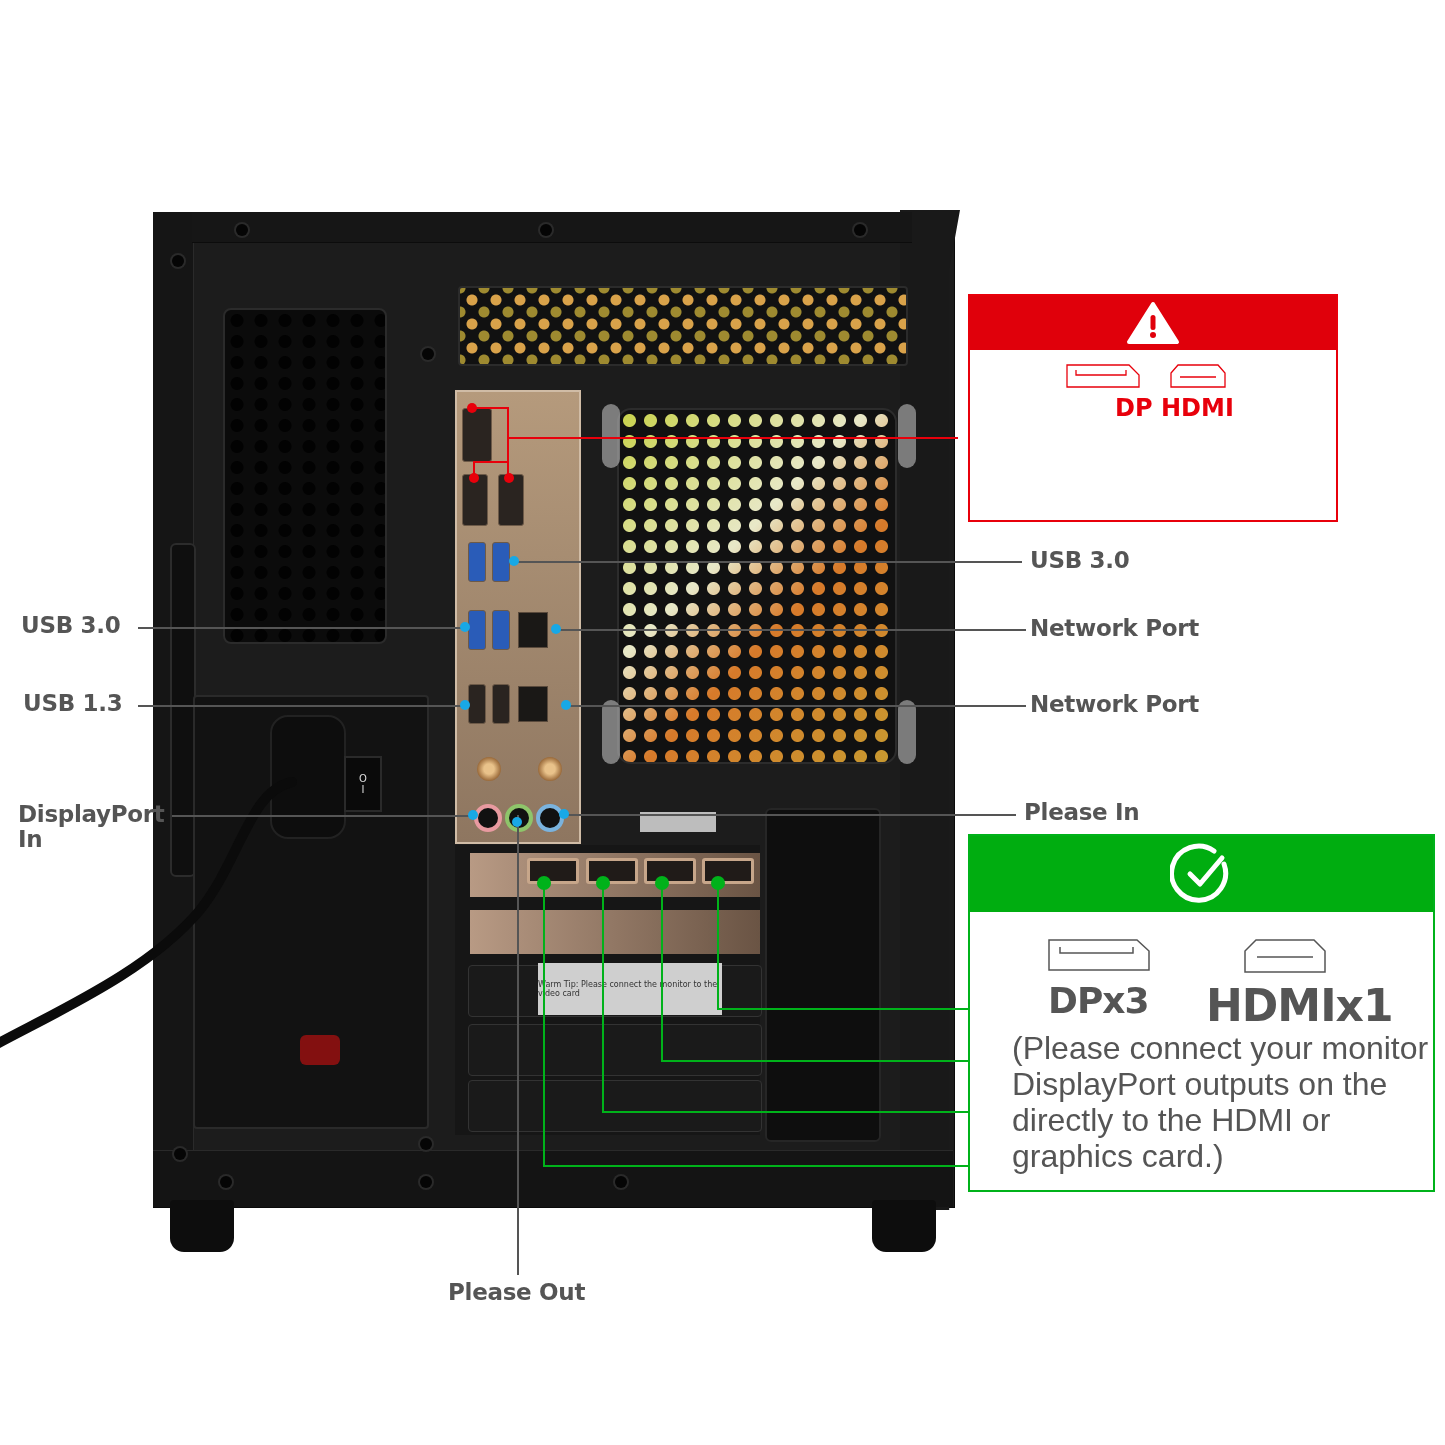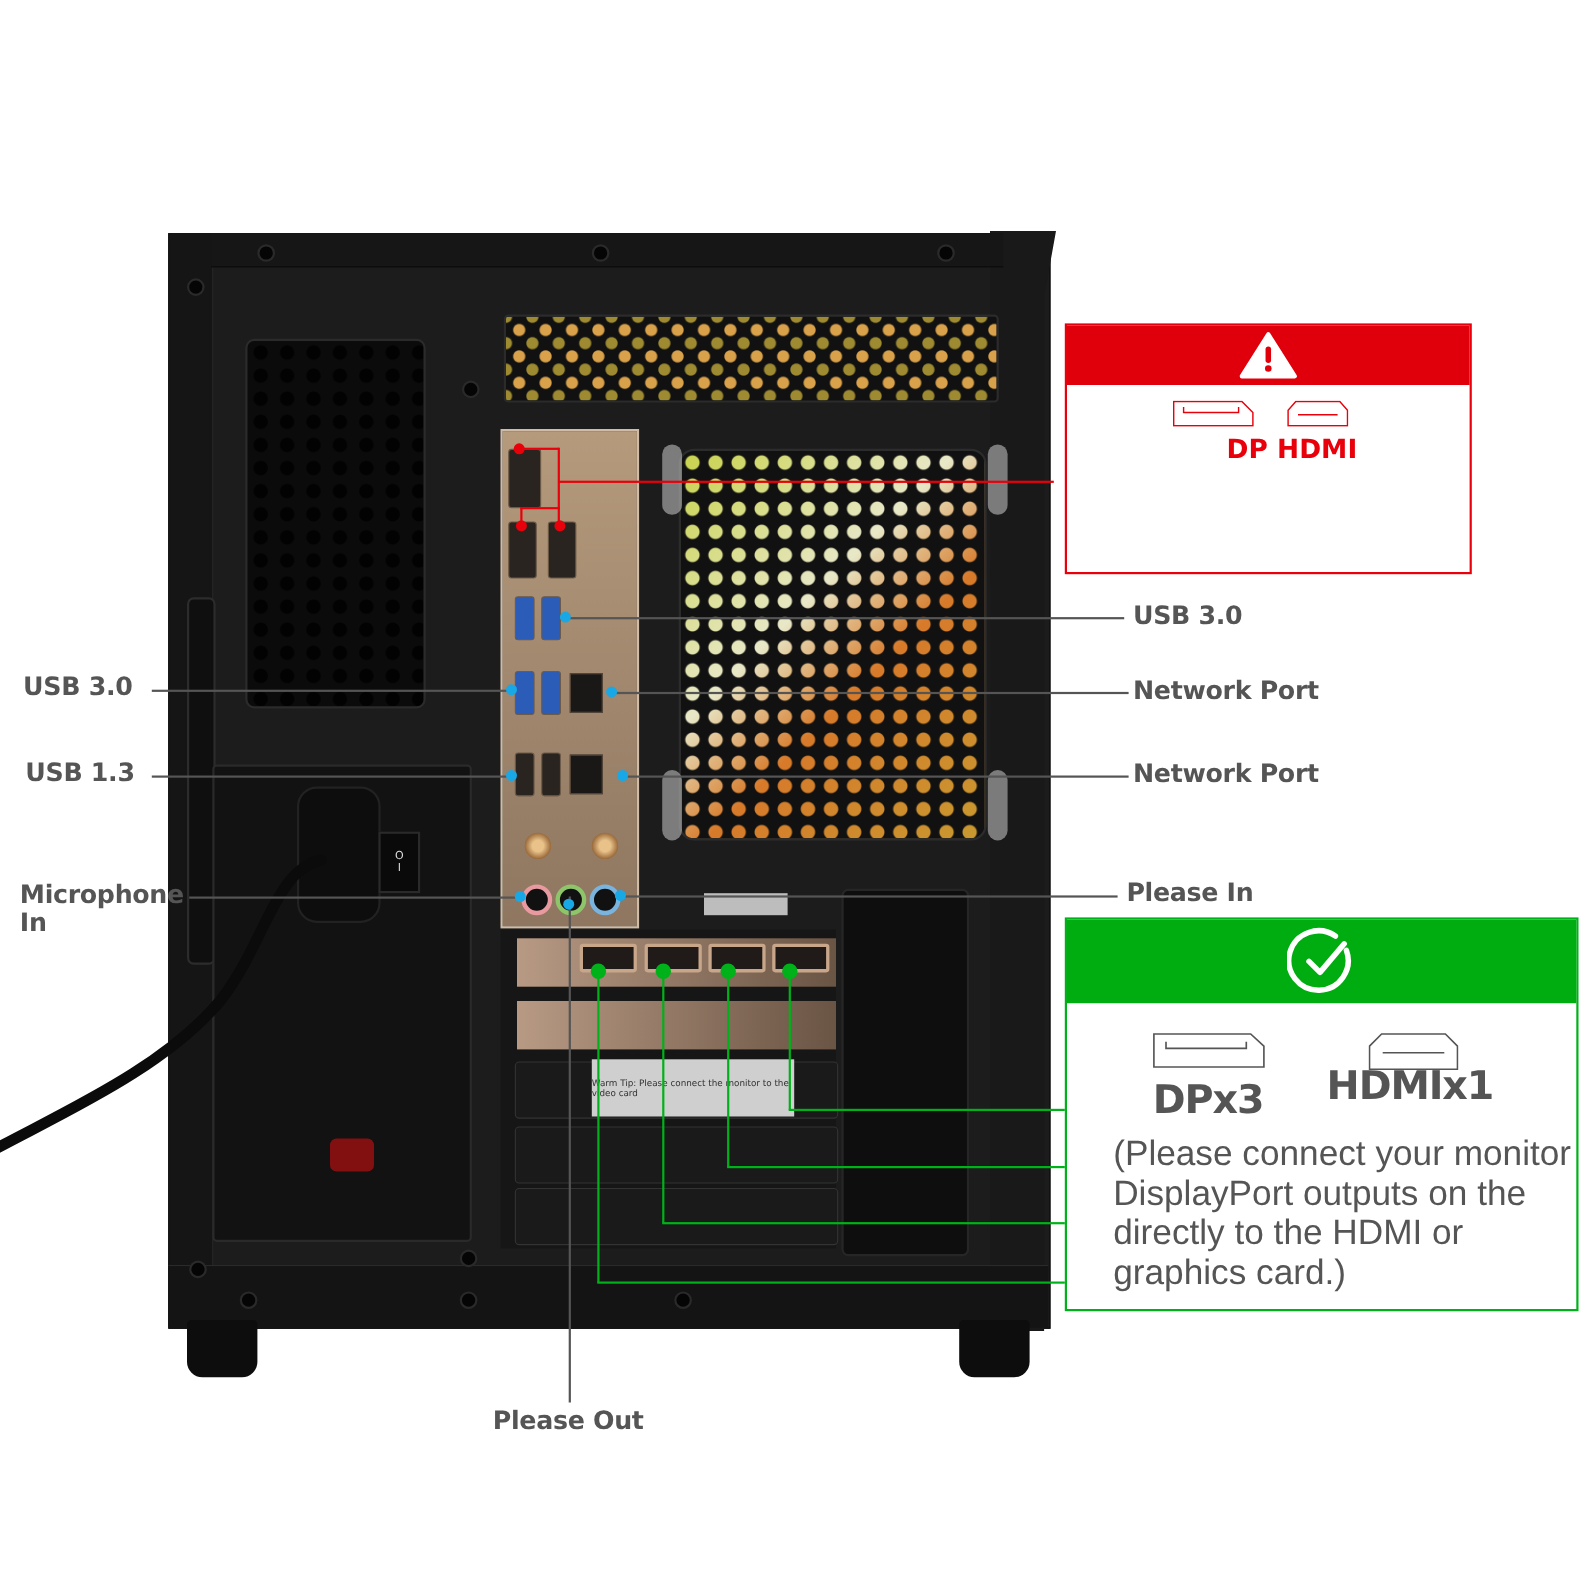--- a/index.html
+++ b/index.html
@@ -170,21 +170,21 @@
 <div class="abs line-green" style="left:717px;top:883px;width:2px;height:126px"></div>
 <div class="abs line-green" style="left:717px;top:1008px;width:252px;height:2px"></div>
 <div class="abs dot-green" style="left:537px;top:876px"></div>
 <div class="abs dot-green" style="left:596px;top:876px"></div>
 <div class="abs dot-green" style="left:655px;top:876px"></div>
 <div class="abs dot-green" style="left:711px;top:876px"></div>
 
 <div class="abs label" style="left:21px;top:612px;">USB 3.0</div>
 <div class="abs label" style="left:23px;top:690px;">USB 1.3</div>
 <div class="abs label" style="left:18px;top:802px;line-height:25px;">
-  <div>Microphone</div>
+  <div>DisplayPort</div>
   <div>In</div>
 </div>
 <div class="abs label" style="left:1030px;top:547px;">USB 3.0</div>
 <div class="abs label" style="left:1030px;top:615px;">Network Port</div>
 <div class="abs label" style="left:1030px;top:691px;">Network Port</div>
 <div class="abs label" style="left:1024px;top:799px;">Please In</div>
 <div class="abs label" style="left:448px;top:1279px;">Please Out</div>
 
 <div class="abs red-box">
   <div class="abs red-head">
@@ -215,20 +215,20 @@
   </div>
   <svg class="conn-icon" style="left:78px;top:103px" width="102" height="32" viewBox="0 0 102 32">
     <path d="M1 1 H89 L101 12 V31 H1 Z" fill="none" stroke="#555" stroke-width="1.5"></path>
     <path d="M12 8 V14 H85 V8" fill="none" stroke="#555" stroke-width="1.5"></path>
   </svg>
   <svg class="conn-icon" style="left:274px;top:103px" width="82" height="34" viewBox="0 0 82 34">
     <path d="M12 1 H70 L81 12 V33 H1 V12 Z" fill="none" stroke="#555" stroke-width="1.5"></path>
     <line x1="13" y1="18" x2="69" y2="18" stroke="#555" stroke-width="1.5"></line>
   </svg>
   <div class="abs" style="left:78px;top:144px;font-size:36px;font-weight:bold;color:#555;letter-spacing:-1px;">DPx3</div>
-  <div class="abs" style="left:236px;top:131px;font-size:36px;font-weight:bold;color:#555;letter-spacing:-1px;">HDMIx1</div>
+  <div class="abs" style="left:236px;top:144px;font-size:44px;font-weight:bold;color:#555;letter-spacing:-1px;">HDMIx1</div>
   <div class="abs" style="left:10px;top:194px;font-size:32px;line-height:36px;color:#555;font-family:'Liberation Sans',sans-serif;margin-left:32px;">
     <div>(Please connect your monitor</div>
     <div>DisplayPort outputs on the</div>
     <div>directly to the HDMI or</div>
     <div>graphics card.)</div>
   </div>
 </div>
 
 </body></html>

